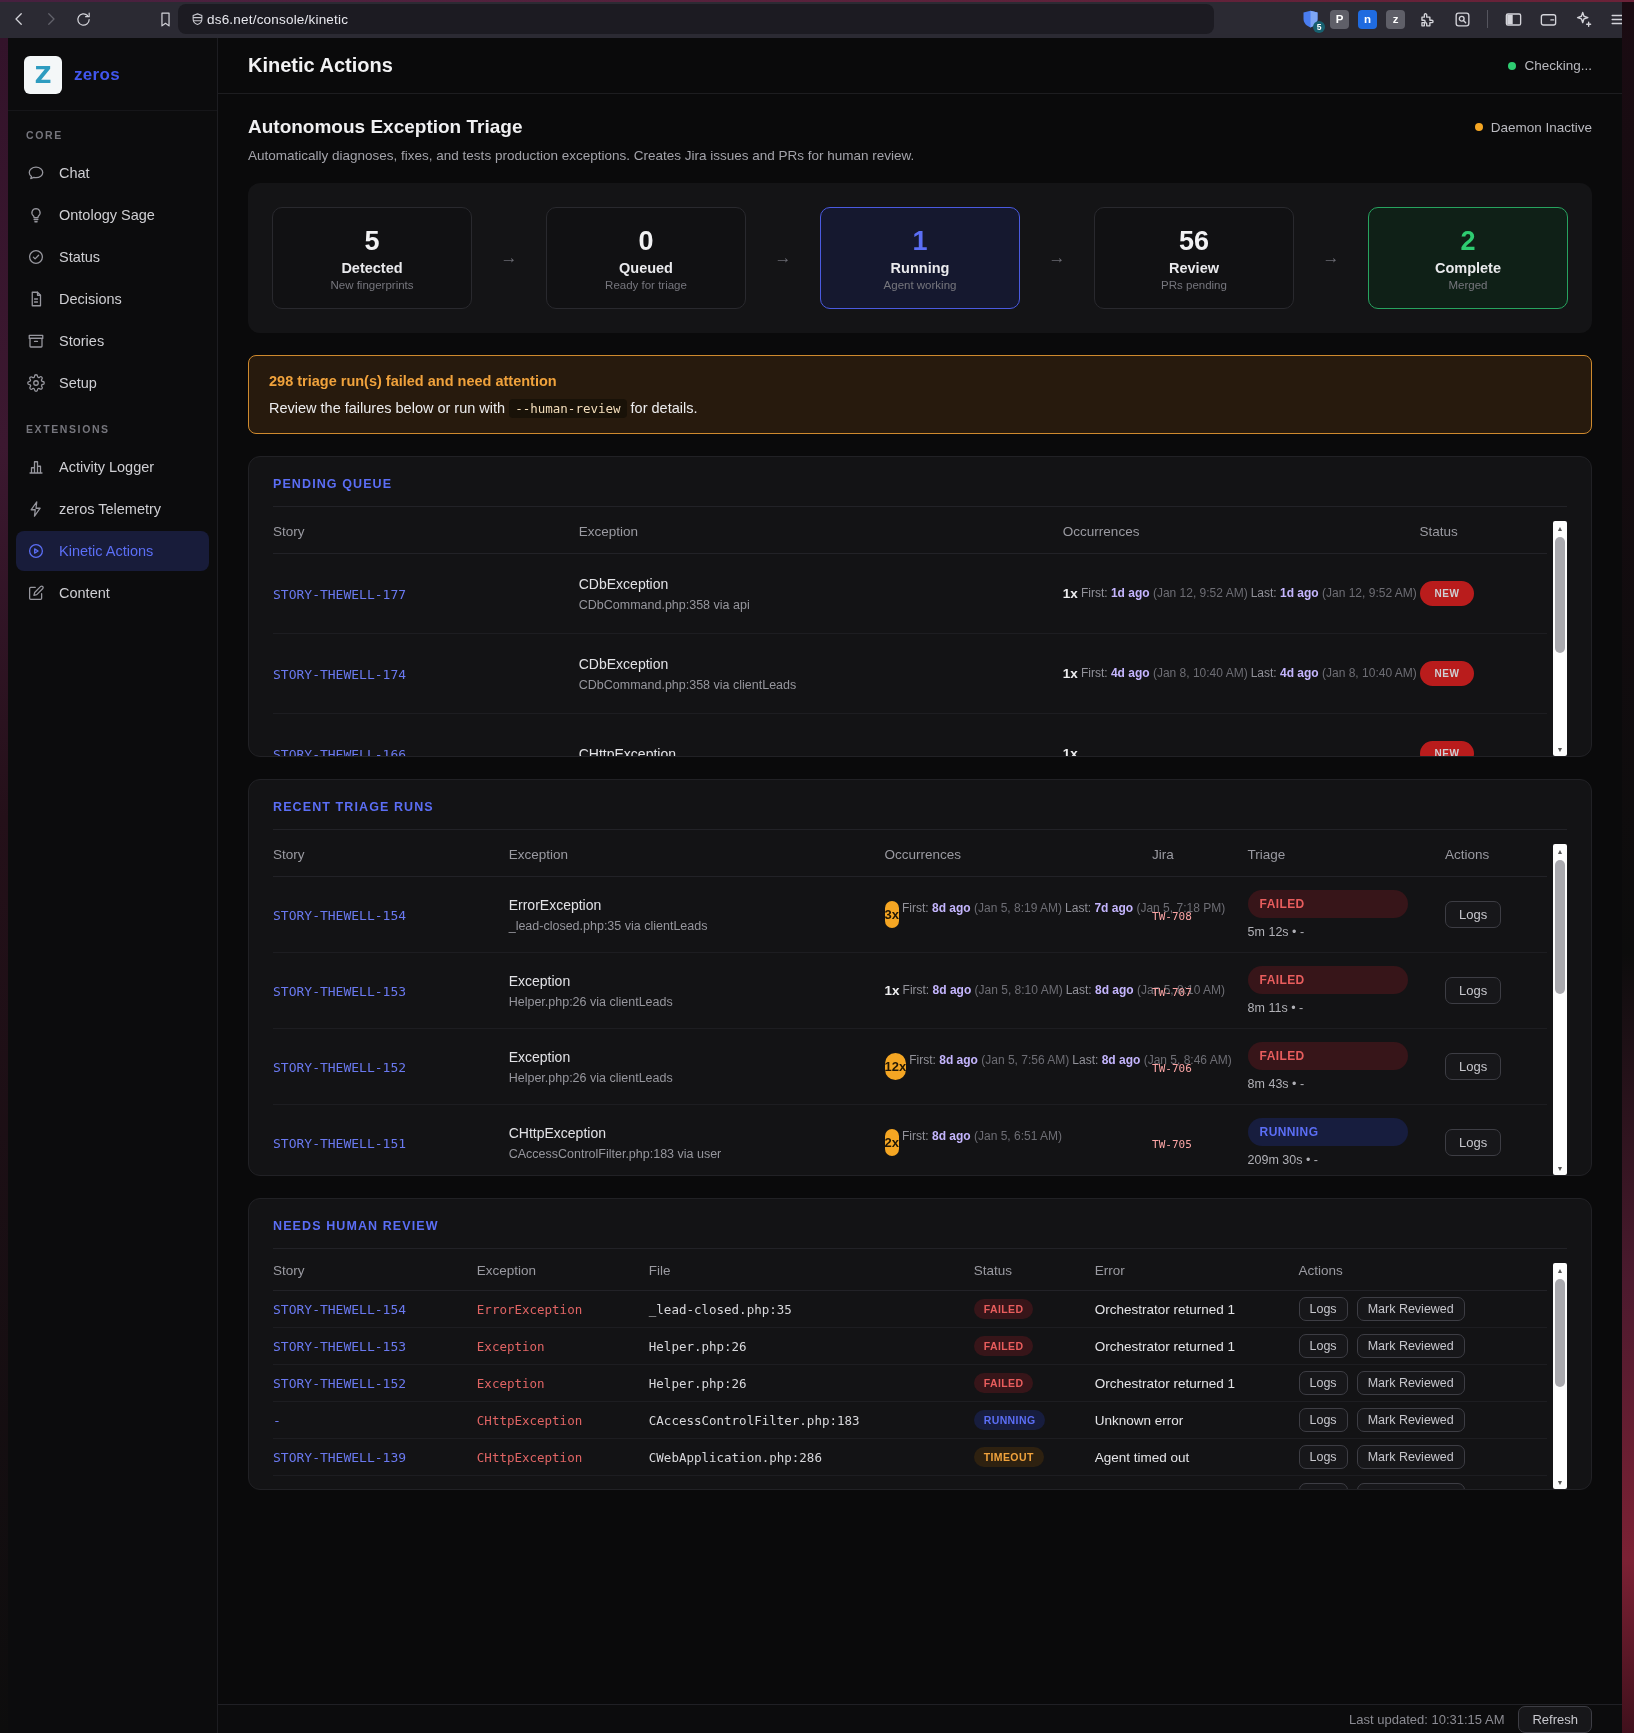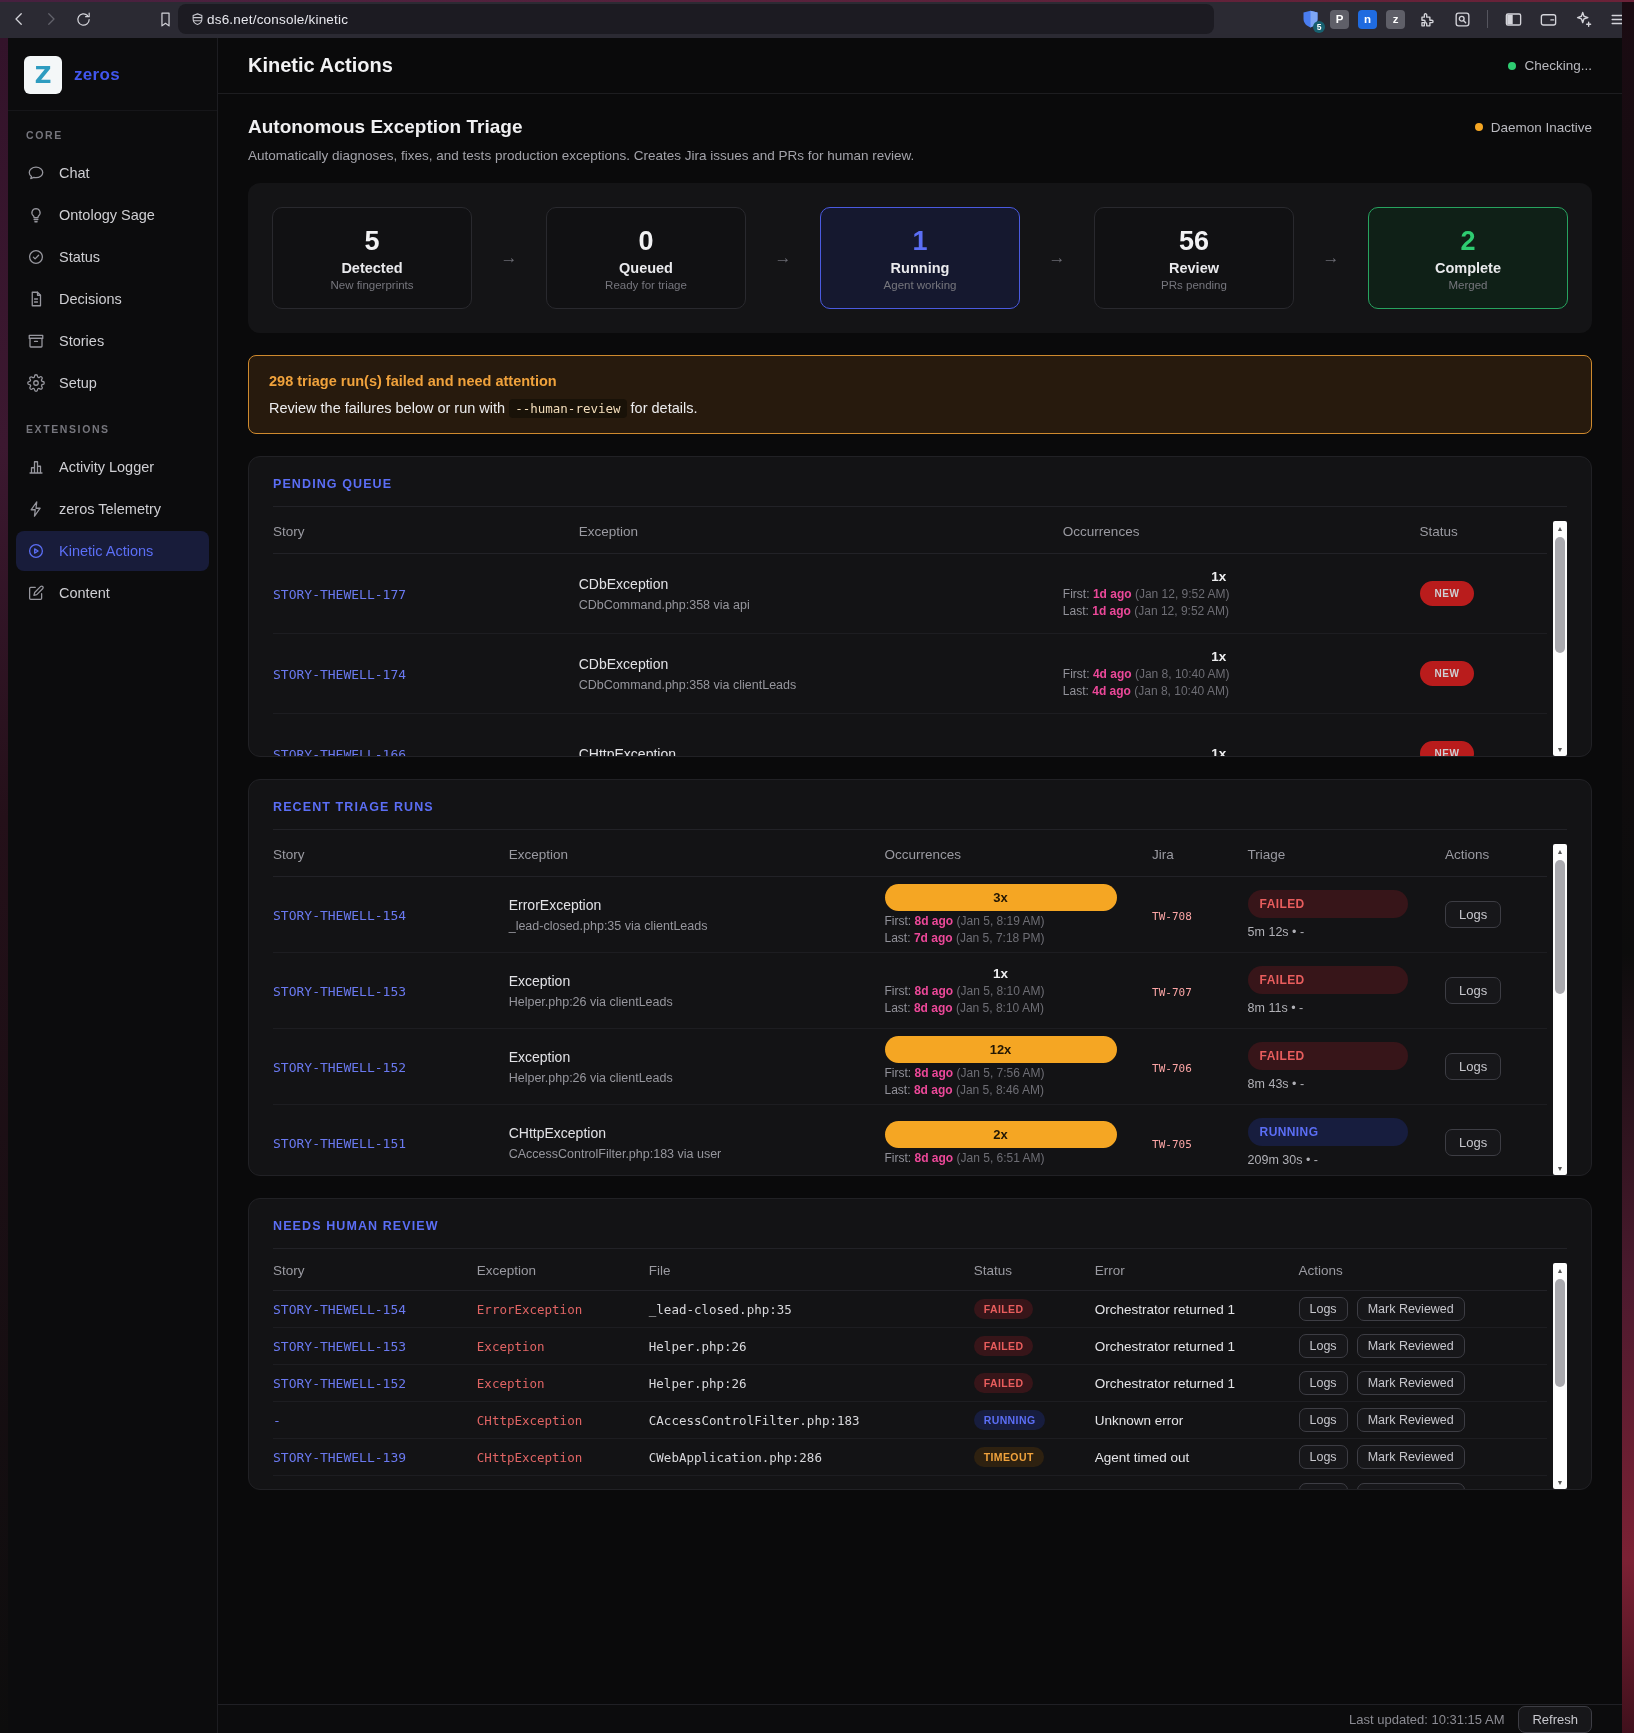--- a/index.html
+++ b/index.html
@@ -80,27 +80,27 @@
   .row { display:grid; align-items:center; border-bottom:1px solid #1d1d21; }
   .pq-row, .pq-head { grid-template-columns:24% 38% 28% 10%; }
   .rr-row, .rr-head { grid-template-columns:18.5% 29.5% 21% 7.5% 15.5% 8%; }
   .hr-row, .hr-head { grid-template-columns:16% 13.5% 25.5% 9.5% 16% 19.5%; }
   .pq-row { height:80px; }
   .rr-row { height:76px; }
   .hr-row { height:37px; font-size:13px; }
   .story-link { font-family:"DejaVu Sans Mono", monospace; font-size:13px; color:#6a79f0; text-decoration:none; cursor:pointer; }
   .exc-name { font-size:14px; color:#e2e2e6; }
   .exc-src { margin-top:6px; font-size:12.5px; color:#96969d; }
-  .occ { display:flex; flex-direction:column; gap:3px; }
+  .occ { display:flex; flex-direction:row; gap:3px; }
   .occ-w { width:312px; }
   .occ-n { width:232px; }
   .occ-count { text-align:center; font-size:13.5px; font-weight:bold; color:#ededef; }
   .occ-badge { background:var(--orange,#f5a623); color:#221705; border-radius:14px; height:27px; line-height:27px; text-align:center; font-size:13px; font-weight:bold; }
   .occ-line { font-size:12px; color:#92929a; white-space:nowrap; }
-  .occ-line .rel { color:#ec4899; font-weight:bold;text-align:right; }
+  .occ-line .rel { color:#c4b5fd; font-weight:bold;text-align:right; }
   .occ-line .abs { color:#6d6d74; }
   .badge-new { display:inline-block; background:#b91c1c; color:#cfcfd4; font-size:10px; font-weight:bold; letter-spacing:.5px; padding:7px 15px; border-radius:999px; }
   .jira-link { font-family:"DejaVu Sans Mono", monospace; font-size:11px; color:#fca5a5; text-decoration:none; cursor:pointer; }
   .tri-pill { width:160px; padding:7px 12px; border-radius:14px; font-size:12px; font-weight:bold; letter-spacing:.4px; }
   .tri-failed { background:#371519; color:#e85d5d; }
   .tri-running { background:#171d3e; color:#5b6ef5; }
   .tri-meta { margin-top:7px; font-size:12.5px; color:#b0b0b6; }
   .btn { display:inline-block; padding:5px 13px; border:1px solid #3d3d44; border-radius:7px; background:#17171a; color:#c7c7cd; font-size:13px; cursor:pointer; }
   .btn-sm { padding:4px 10px; font-size:12.5px; }
   .mono-red { font-family:"DejaVu Sans Mono", monospace; font-size:12.5px; color:#e06464; }

